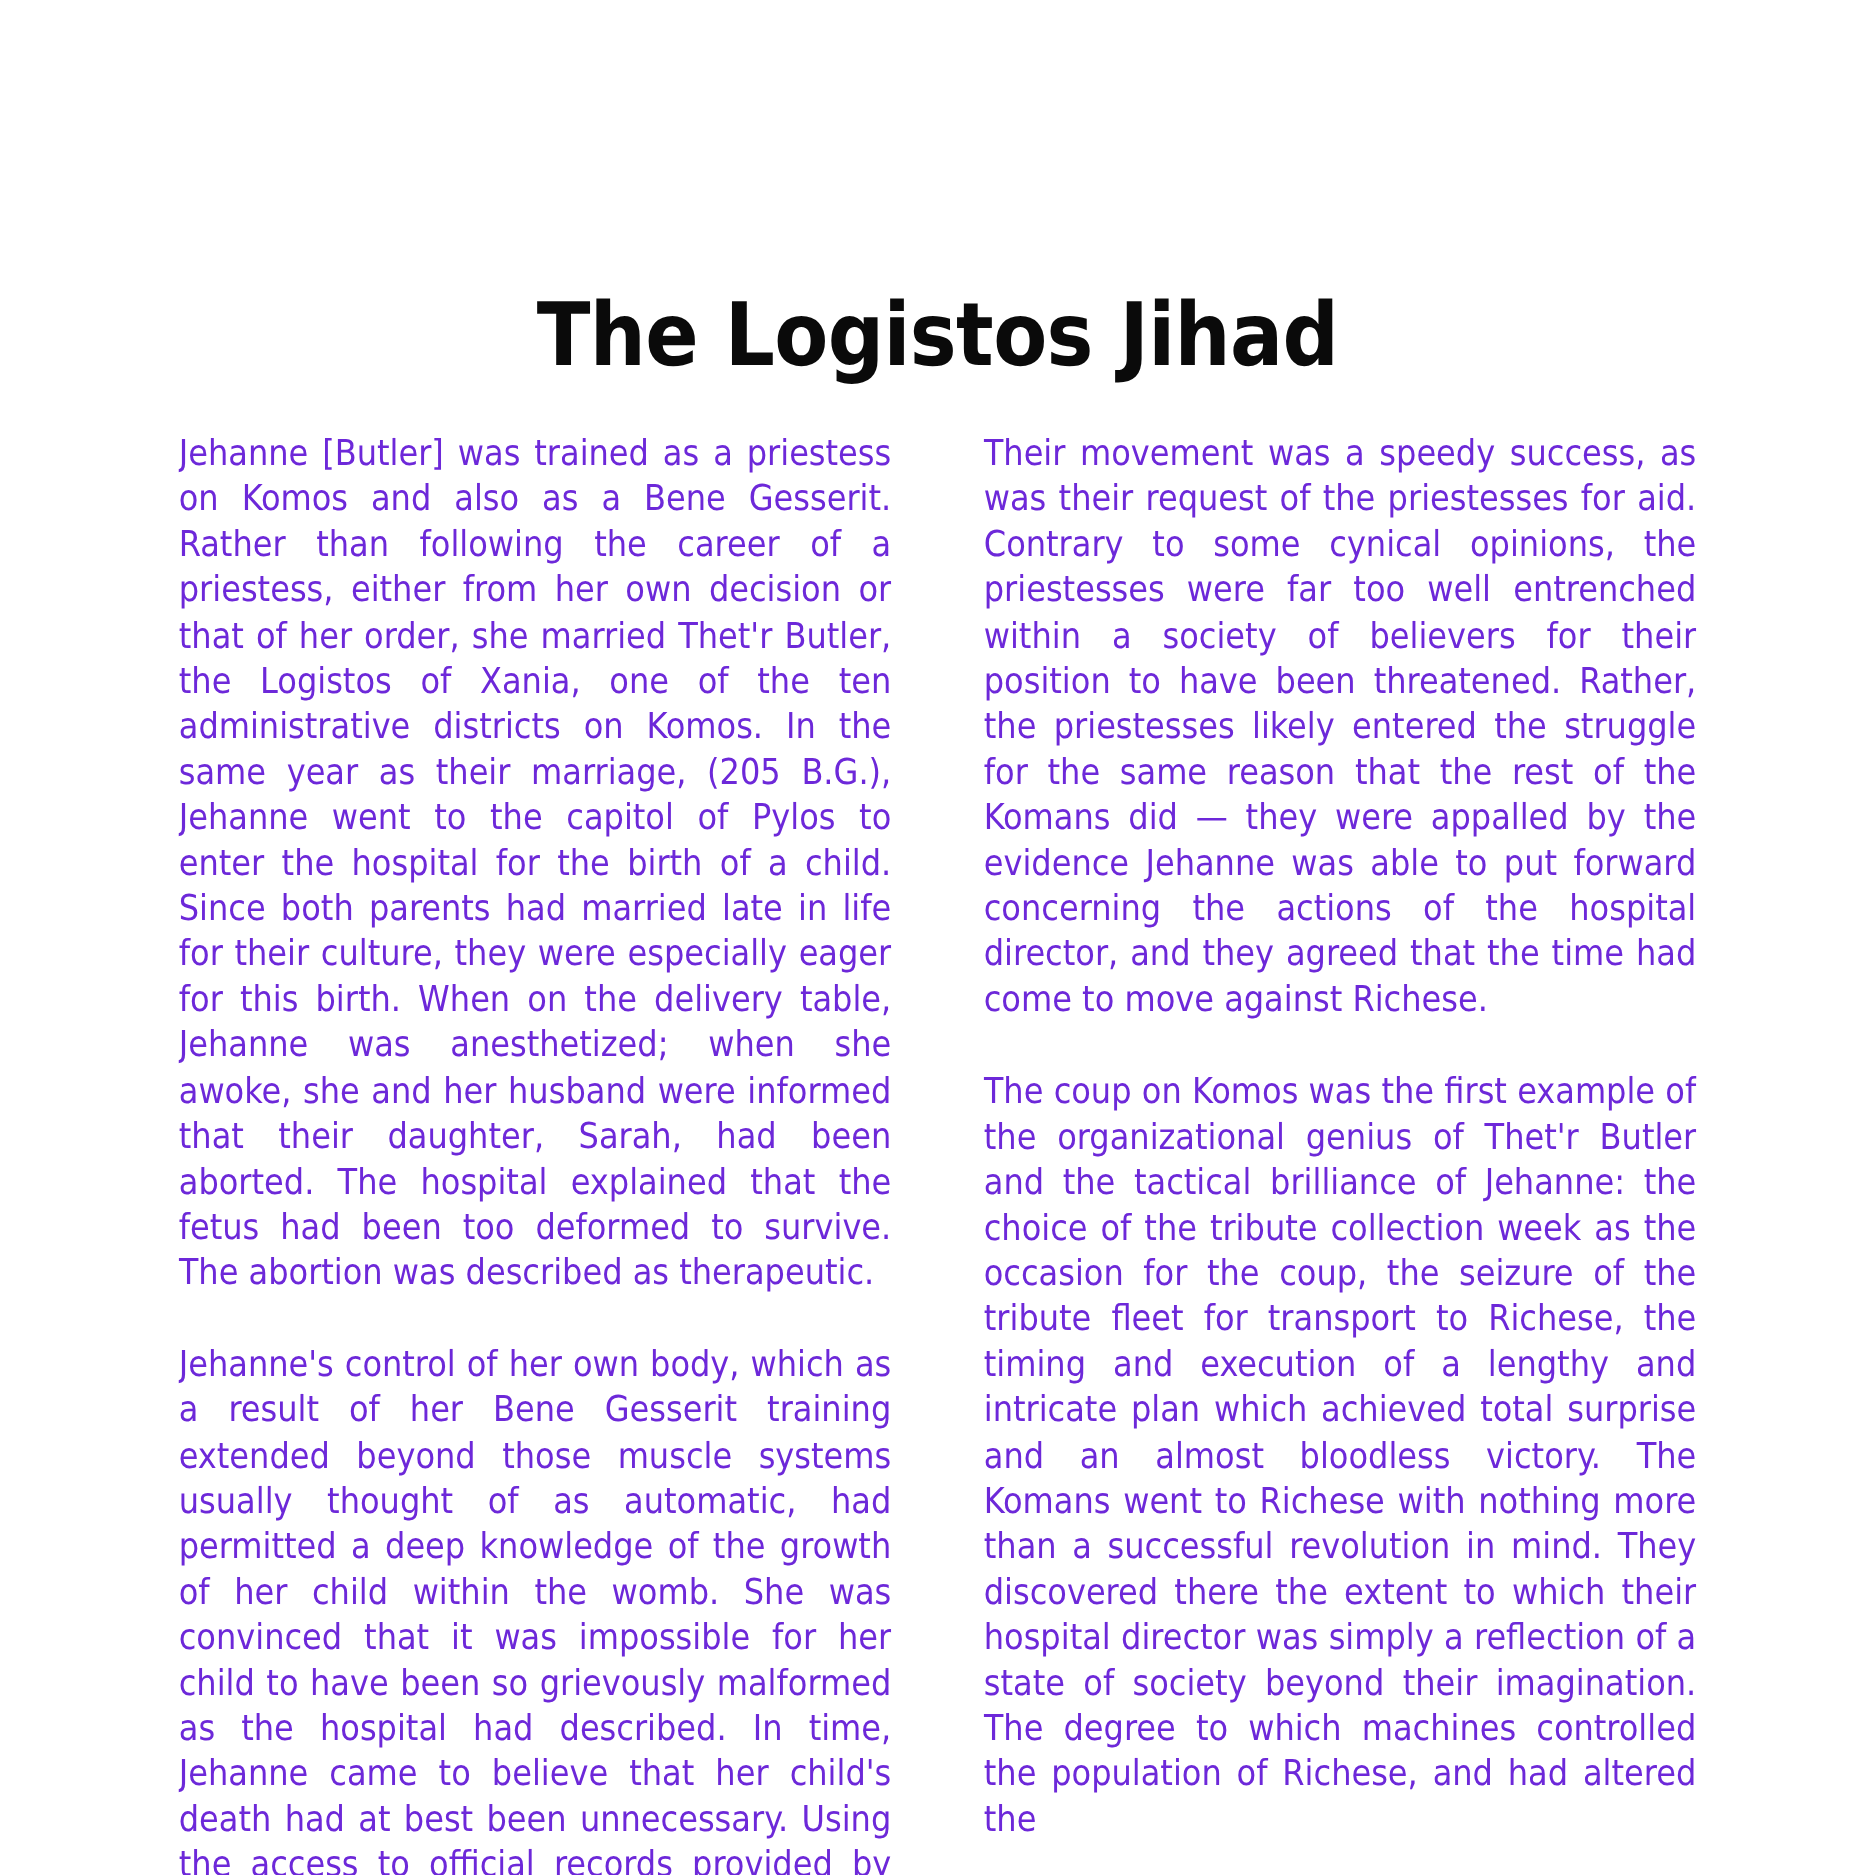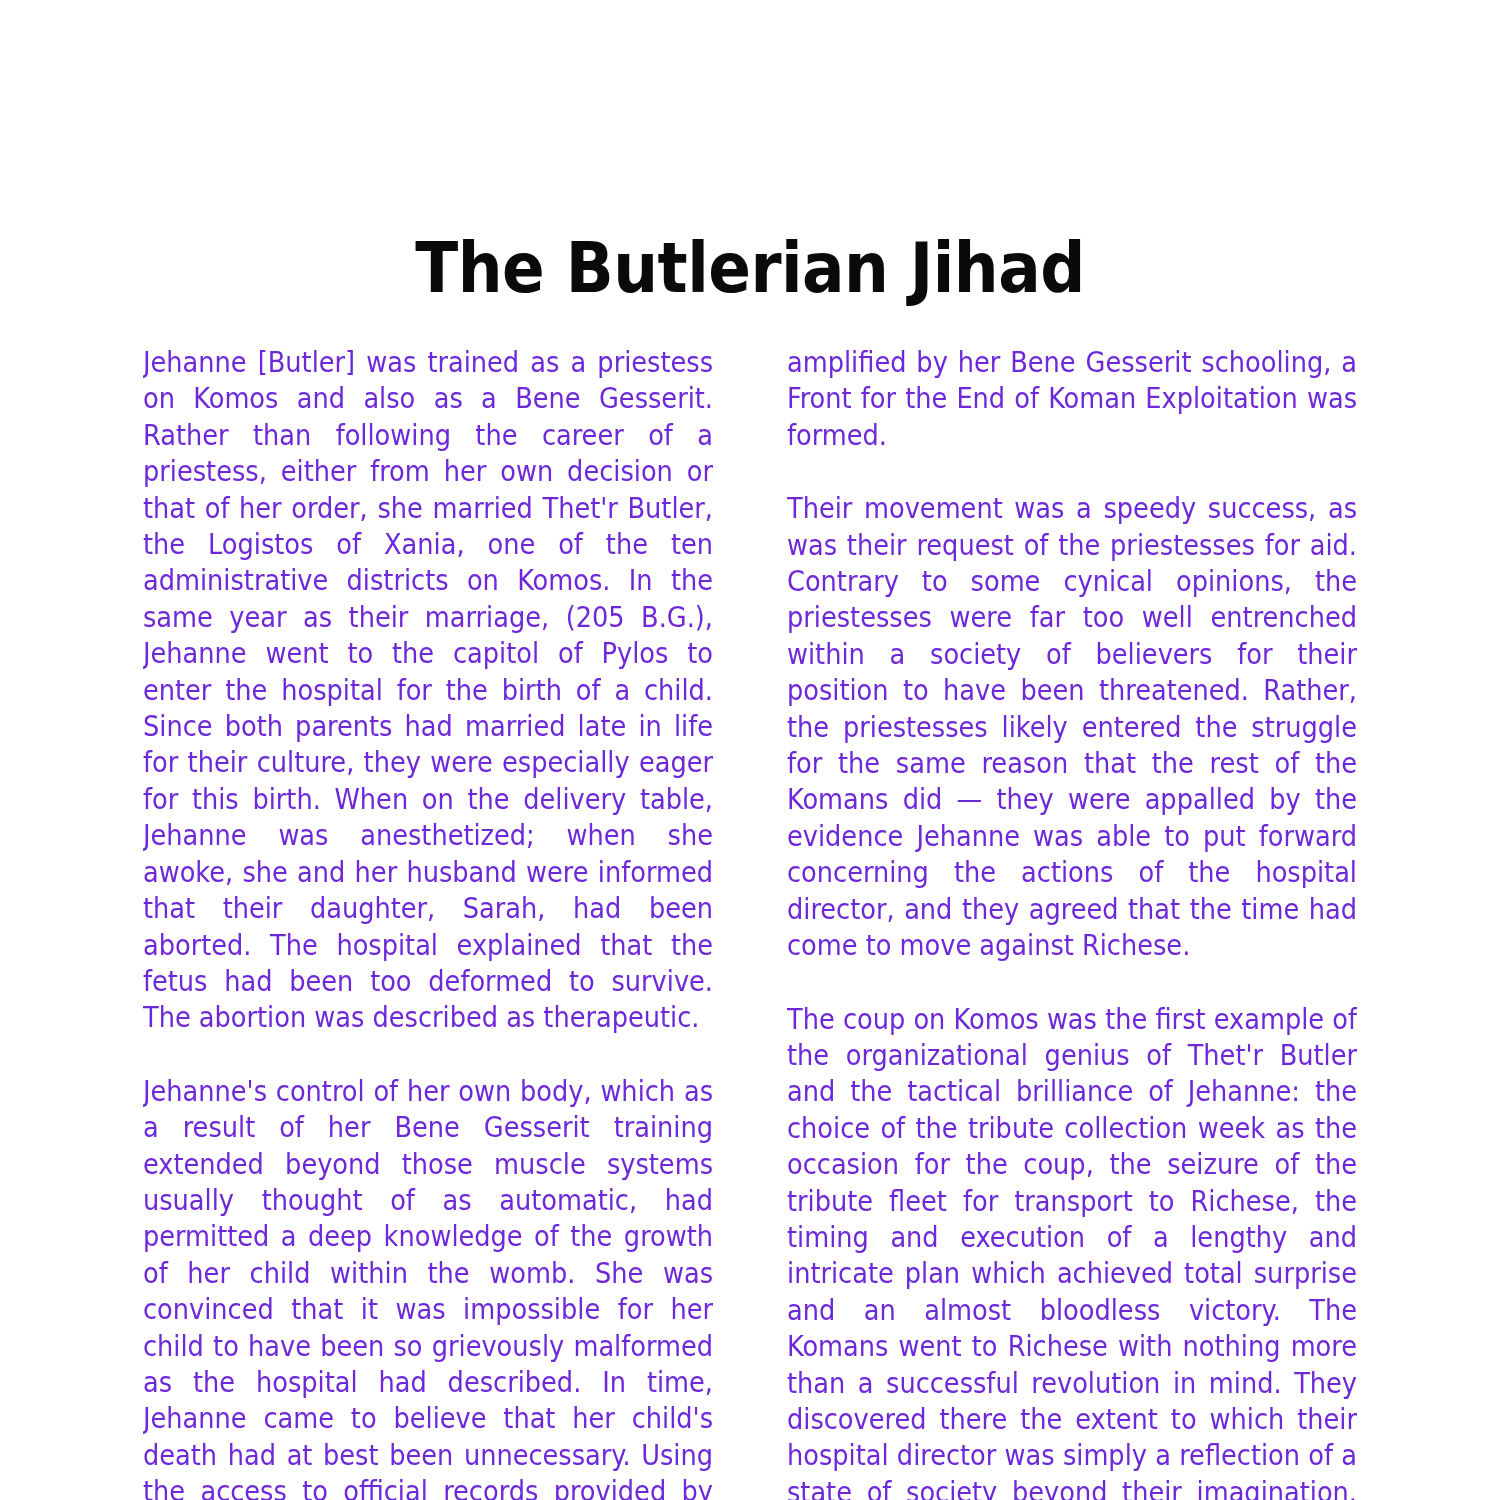--- a/index.html
+++ b/index.html
@@ -76,30 +76,29 @@
   
   .para.cont {
     text-indent: 0;
   }
 </style>
 </head>
 <body>
 
 <div id="page">
 
-  <h1 id="doc-title">The Butlerian Jihad</h1>
+  <h1 id="doc-title">The Logistos Jihad</h1>
 
   <div id="columns">
 
     <div class="column">
       <p class="para">Jehanne [Butler] was trained as a priestess on Komos and also as a Bene Gesserit. Rather than following the career of a priestess, either from her own decision or that of her order, she married Thet'r Butler, the Logistos of Xania, one of the ten administrative districts on Komos. In the same year as their marriage, (205 B.G.), Jehanne went to the capitol of Pylos to enter the hospital for the birth of a child. Since both parents had married late in life for their culture, they were especially eager for this birth. When on the delivery table, Jehanne was anesthetized; when she awoke, she and her husband were informed that their daughter, Sarah, had been aborted. The hospital explained that the fetus had been too deformed to survive. The abortion was described as therapeutic.</p>
       <p class="para">Jehanne's control of her own body, which as a result of her Bene Gesserit training extended beyond those muscle systems usually thought of as automatic, had permitted a deep knowledge of the growth of her child within the womb. She was convinced that it was impossible for her child to have been so grievously malformed as the hospital had described. In time, Jehanne came to believe that her child's death had at best been unnecessary. Using the access to official records provided by Thet'r's position as Logistos, she discovered within the archives of</p>
     </div>
 
     <div class="column">
-      <p class="para cont">amplified by her Bene Gesserit schooling, a Front for the End of Koman Exploitation was formed.</p>
       <p class="para">Their movement was a speedy success, as was their request of the priestesses for aid. Contrary to some cynical opinions, the priestesses were far too well entrenched within a society of believers for their position to have been threatened. Rather, the priestesses likely entered the struggle for the same reason that the rest of the Komans did — they were appalled by the evidence Jehanne was able to put forward concerning the actions of the hospital director, and they agreed that the time had come to move against Richese.</p>
       <p class="para">The coup on Komos was the first example of the organizational genius of Thet'r Butler and the tactical brilliance of Jehanne: the choice of the tribute collection week as the occasion for the coup, the seizure of the tribute fleet for transport to Richese, the timing and execution of a lengthy and intricate plan which achieved total surprise and an almost bloodless victory. The Komans went to Richese with nothing more than a successful revolution in mind. They discovered there the extent to which their hospital director was simply a reflection of a state of society beyond their imagination. The degree to which machines controlled the population of Richese, and had altered the</p>
     </div>
 
   </div>
 
 </div>
 
 </body></html>

